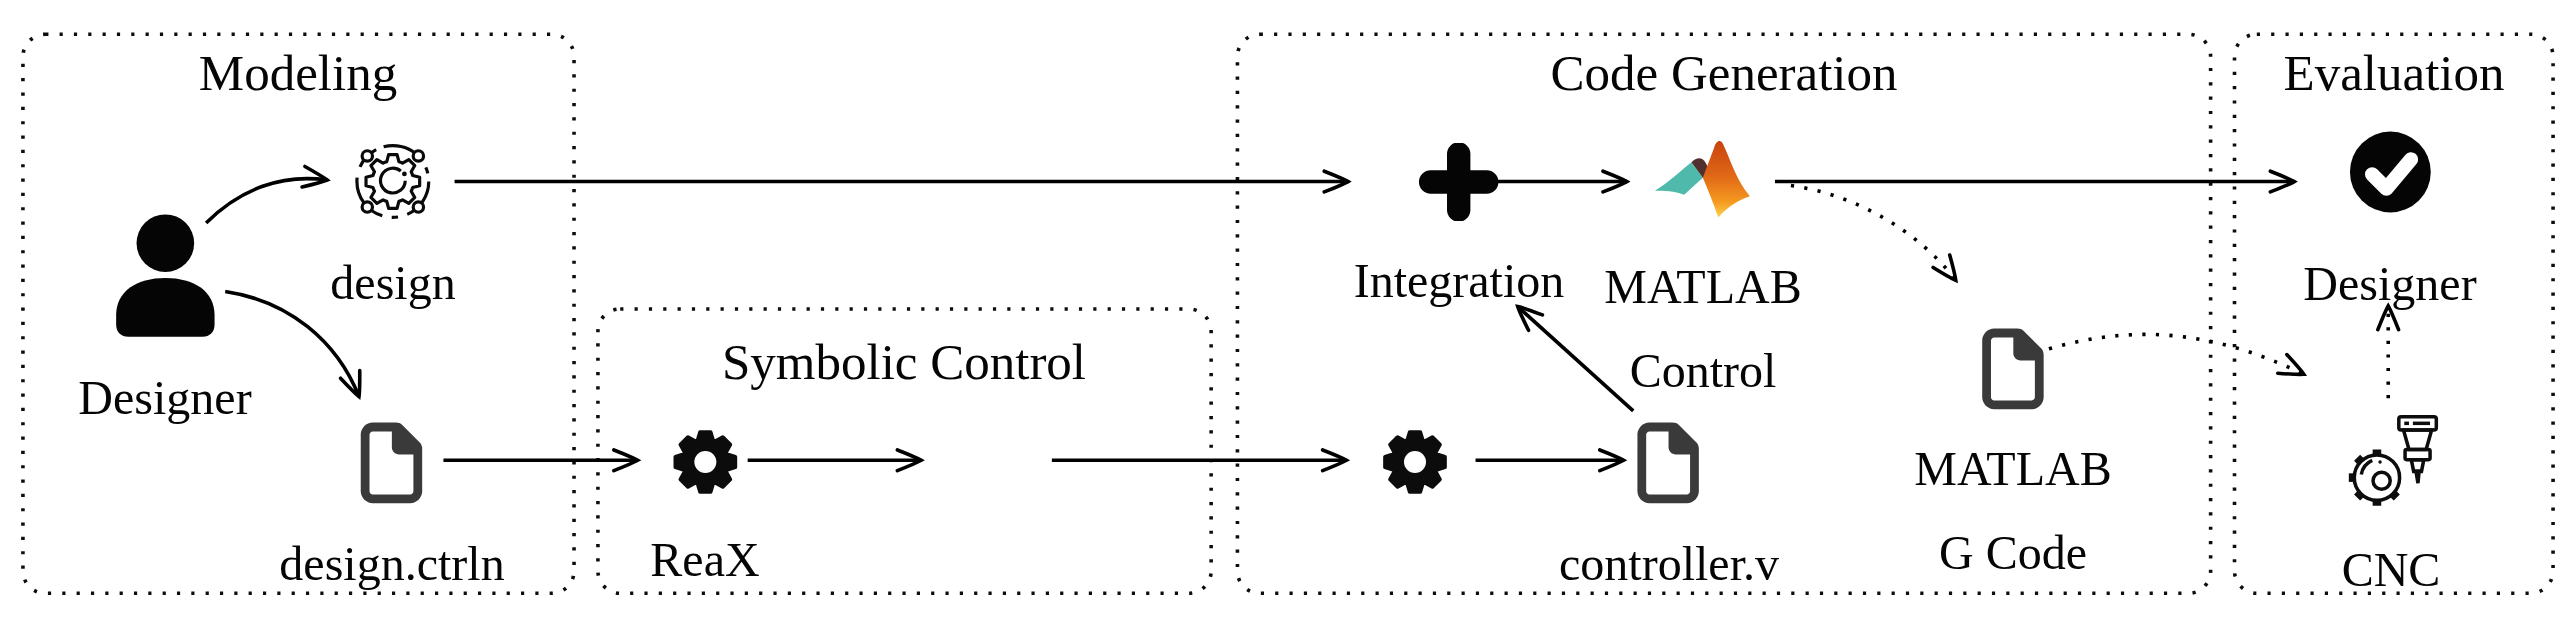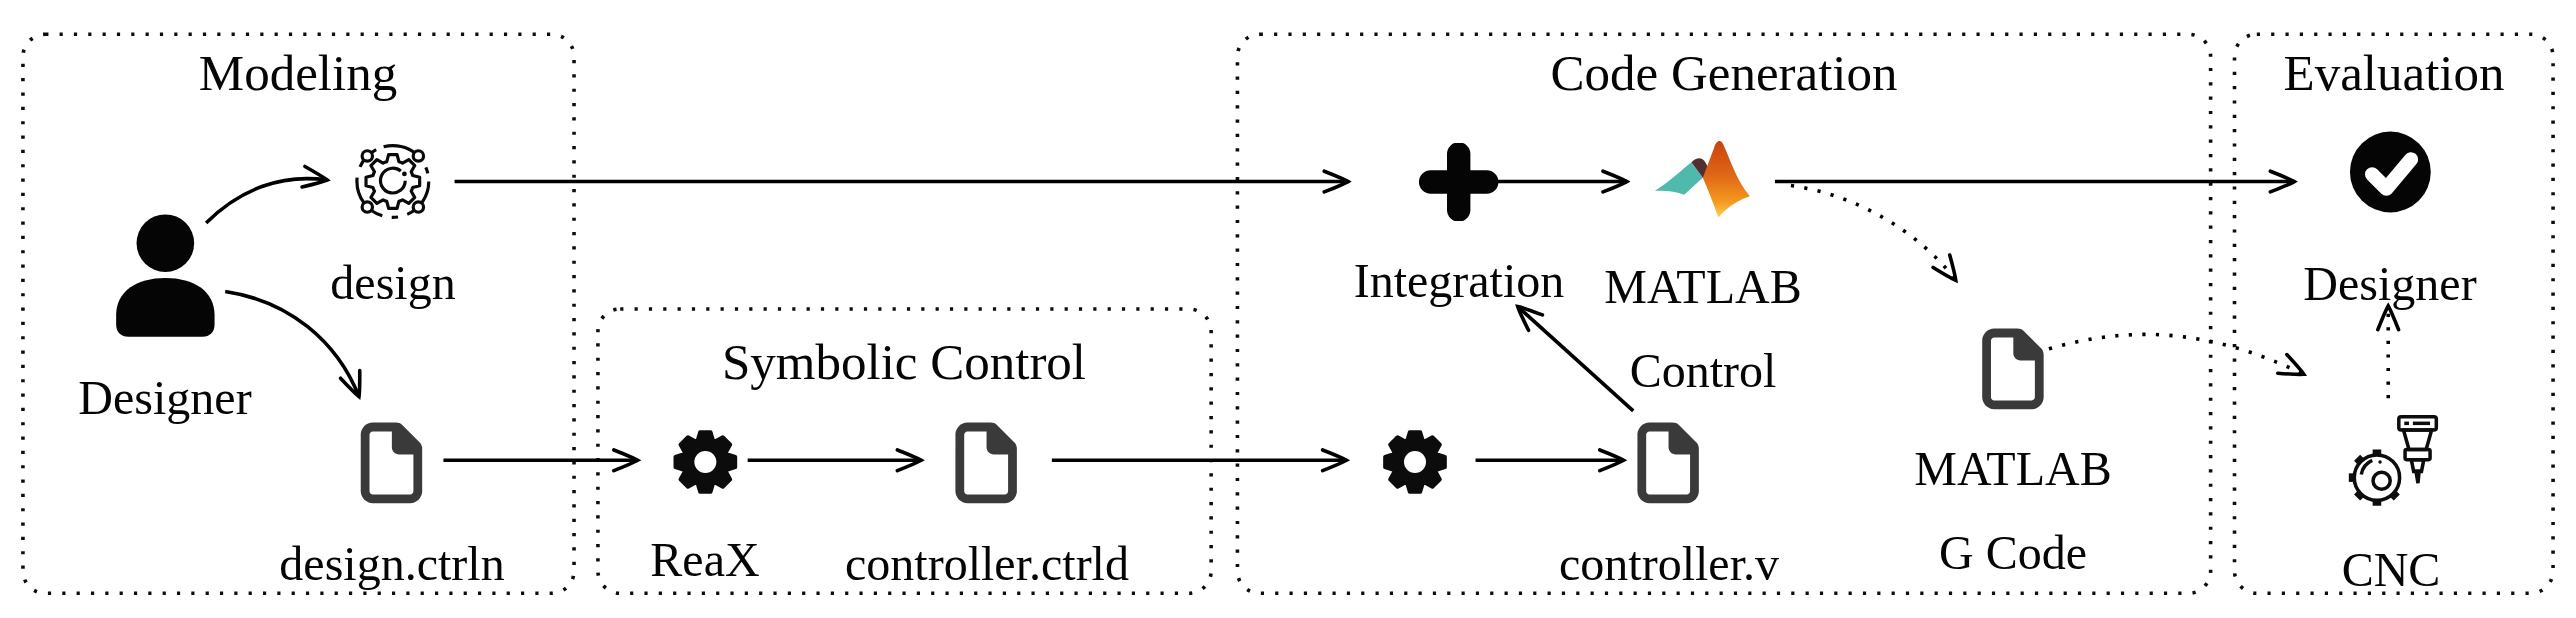--- a/index.html
+++ b/index.html
@@ -112,26 +112,20 @@
     <div class="nlabel gap-sm">design.ctrln</div>
   </div>
 
   <div class="node" style="left:705px; top:424px;justify-content:flex-end;">
     <svg class="icon" width="76" height="76" viewBox="0 0 100 100">
         <use href="#sym-gear"></use>
       </svg>
     <div class="nlabel">ReaX</div>
   </div>
 
-  <div class="node" style="left:987px; top:421px;">
-    <svg class="icon" width="65" height="83" viewBox="0 0 80 104">
-        <use href="#sym-file"></use>
-      </svg>
-    <div class="nlabel gap-sm">controller.ctrld</div>
-  </div>
 
   <div class="node" style="left:1416px; top:143px;margin-left:43px;">
     <svg class="icon" width="80" height="78" viewBox="0 0 100 100">
       <path d="M35 14 a15 15 0 0 1 30 0 V35 H86 a15 15 0 0 1 0 30 H65 V86 a15 15 0 0 1 -30 0 V65 H14 a15 15 0 0 1 0 -30 H35 Z" fill="#050505"></path>
     </svg>
     <div class="nlabel">Integration</div>
   </div>
 
   <div class="node" style="left:1703px; top:137px;">
     <svg class="icon" width="99" height="91" viewBox="0 0 120 112">

